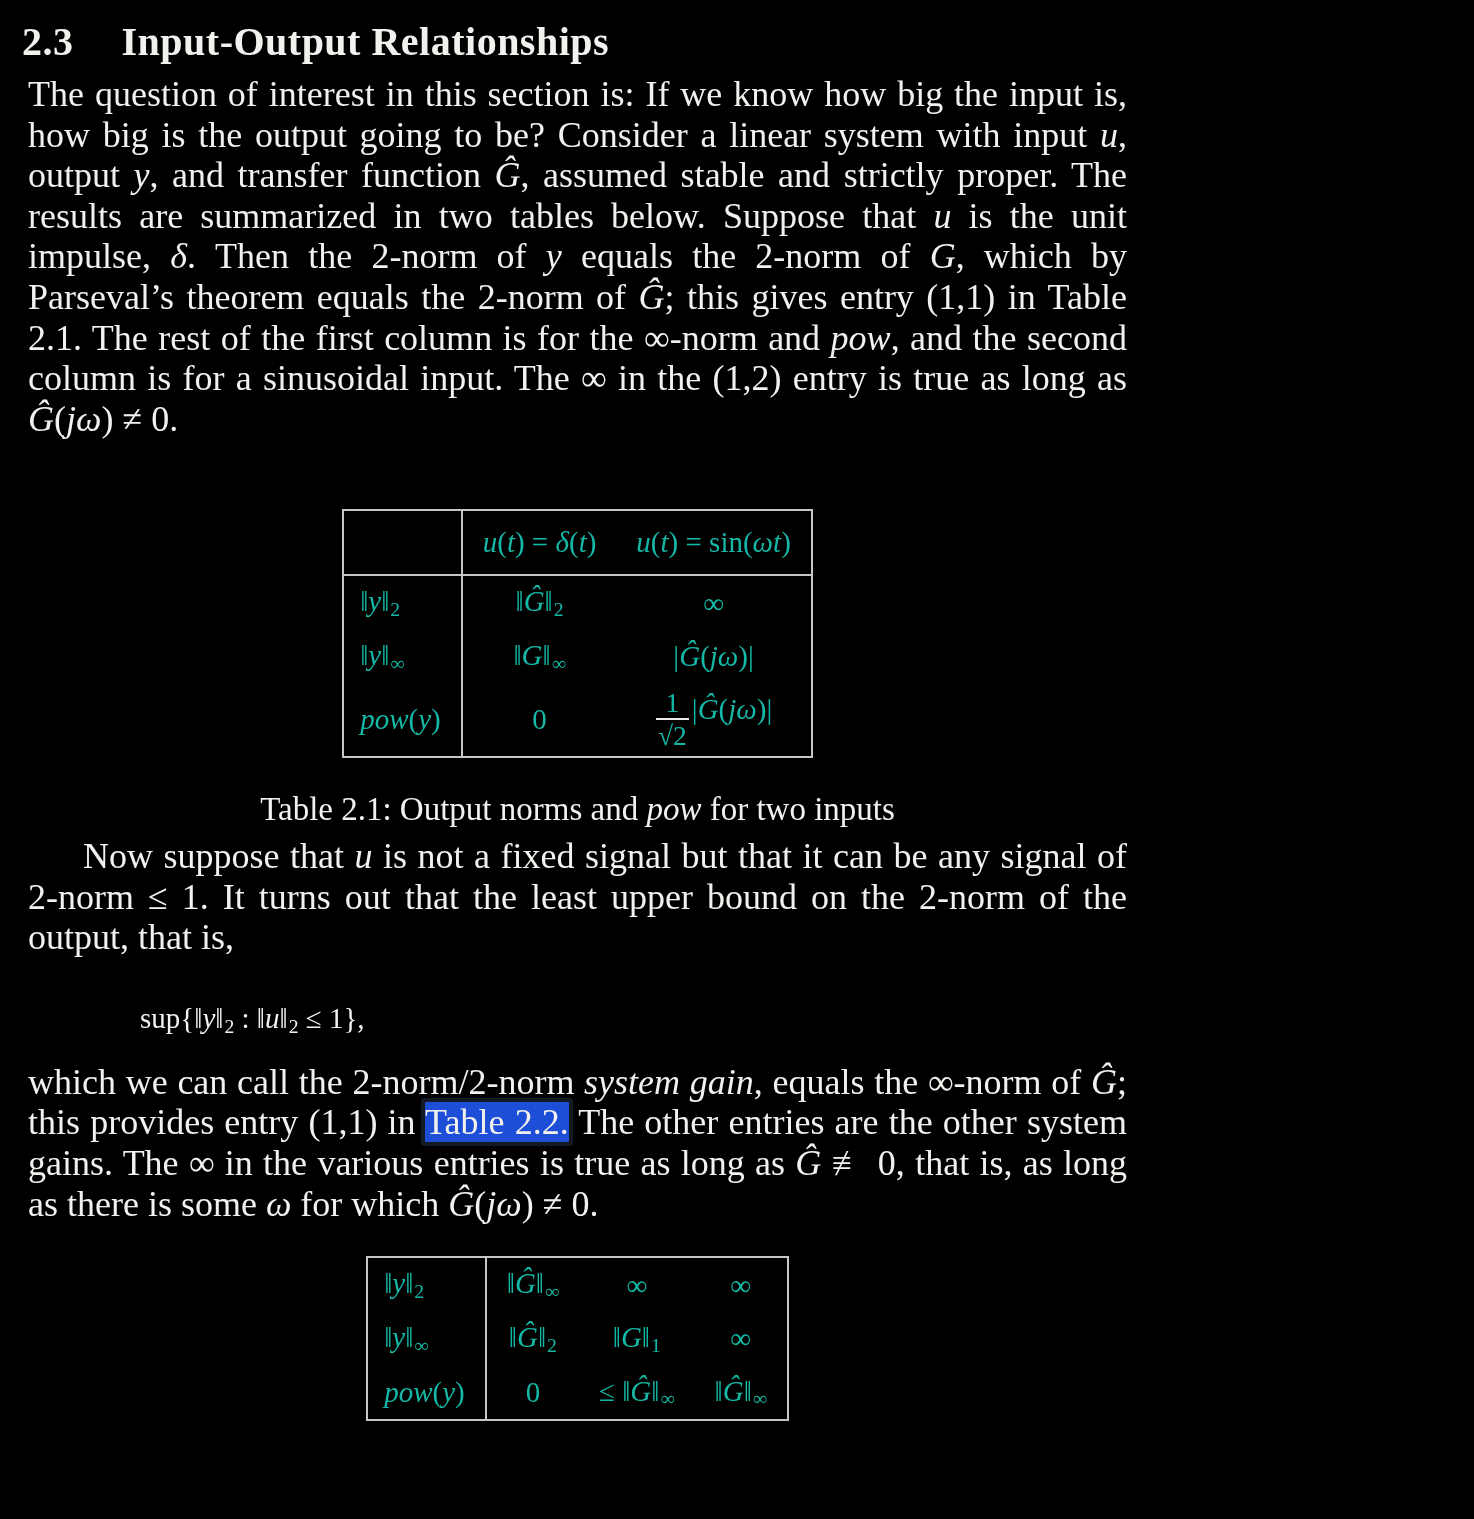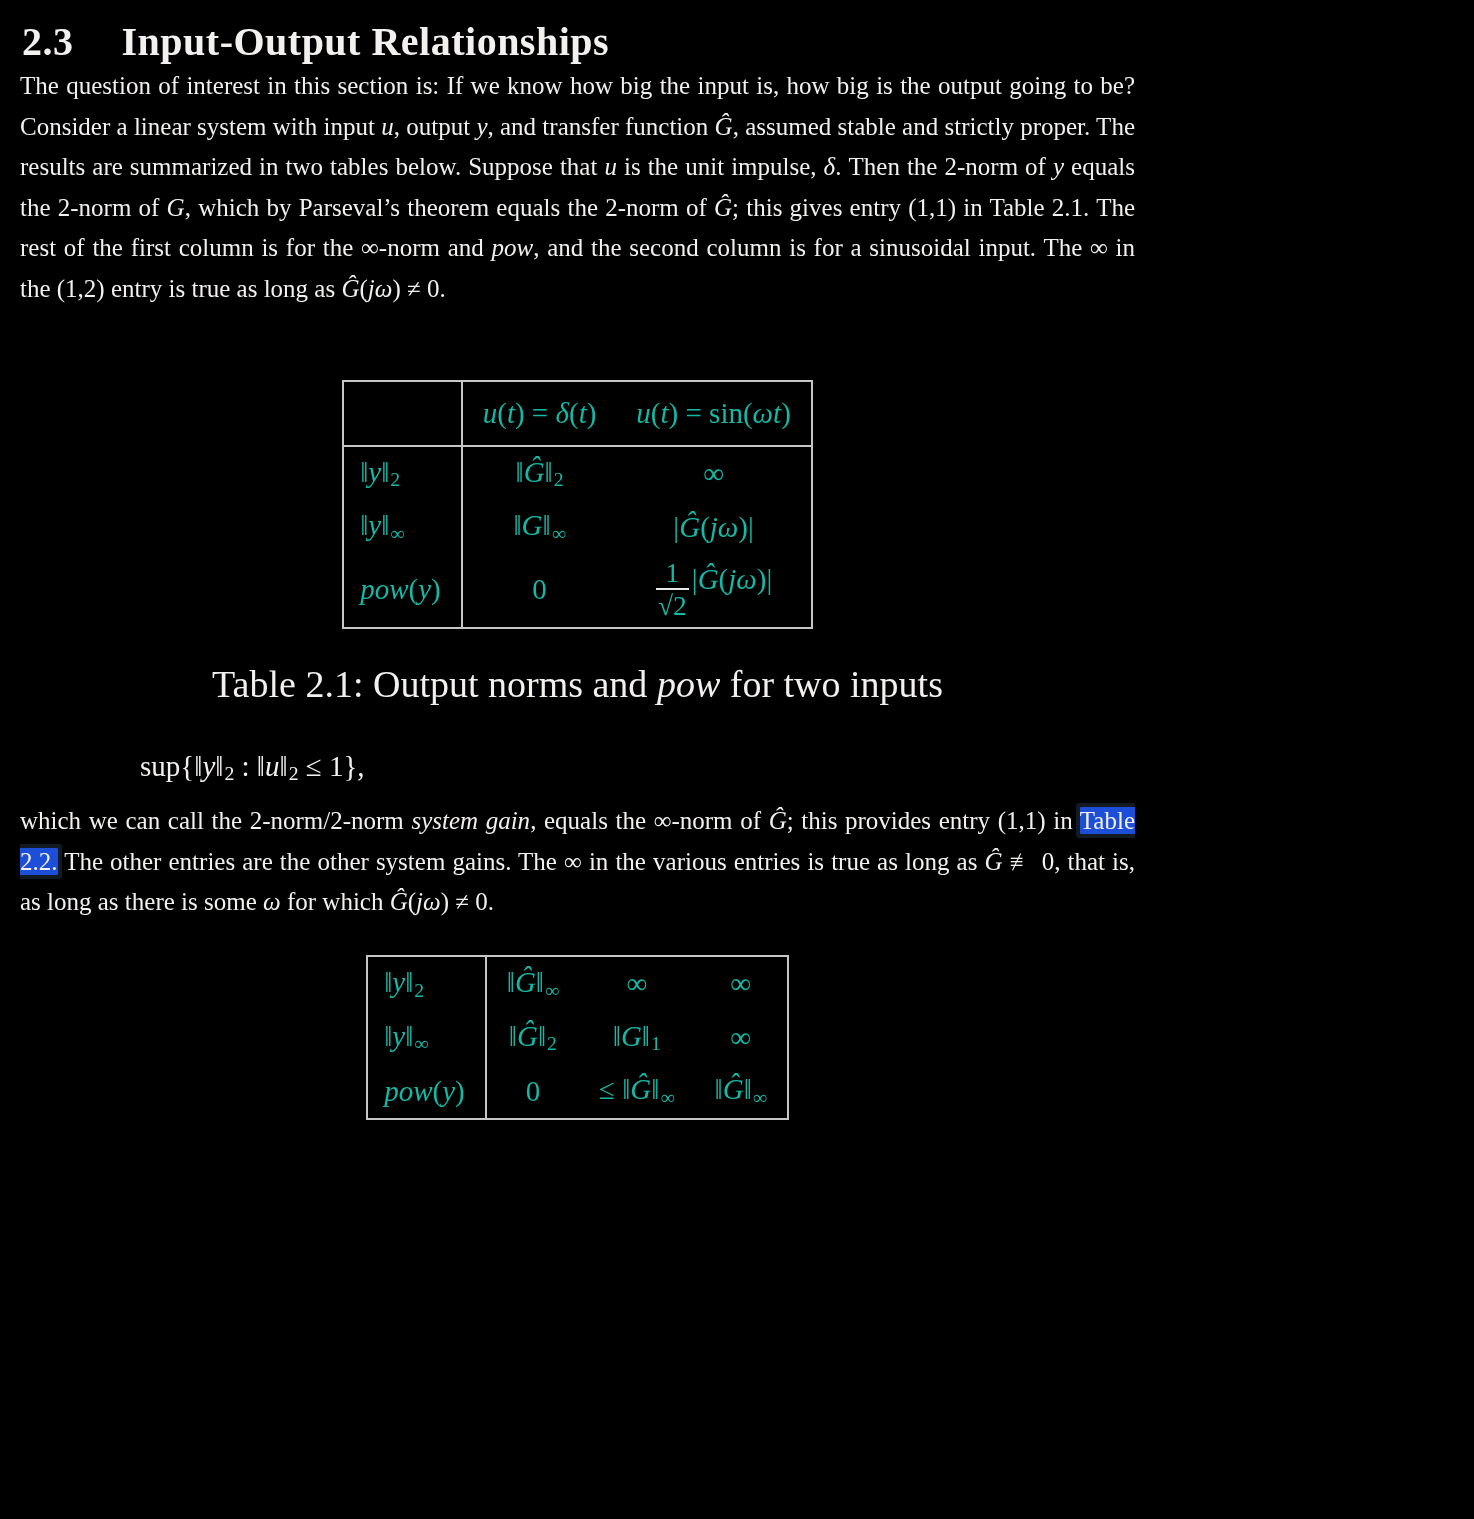--- a/index.html
+++ b/index.html
@@ -15,24 +15,24 @@
   }
   .heading{
     font-size:40px;
     font-weight:bold;
     margin:6px 0 0 2px;
     line-height:48px;
     letter-spacing:0.5px;
   }
   .heading .hnum{margin-right:48px;}
   p.body-par{
-    font-size:25px;
+    font-size:36px;
     line-height:40.6px;
     text-align:justify;
-    margin:0;
+    margin:8px;
   }
   .p1{margin-top:32px;}
   .p2{margin-top:38px;text-indent:55px;}
   .p3{margin-top:30px;}
   .equation{
     font-size:29px;
     line-height:56px;
     margin:32px 0 0 120px;
   }
   .i{font-style:italic;}
@@ -67,21 +67,21 @@
     padding-left:16px;
   }
   table.mtable tr.head td{
     border-bottom:2px solid #c6c6c6;
     padding-top:15px;padding-bottom:15px;
   }
   .t1{margin-top:70px;}
   .t2{margin-top:32px;}
   #t1 tr.r3 td{padding-top:4px;padding-bottom:6px;}
   .caption{
-    font-size:38px;
+    font-size:33px;
     text-align:center;
     margin-top:33px;
   }
   .cap2{margin-top:36px;}
 </style>
 </head>
 <body>
 
 <div class="page">
 
@@ -111,20 +111,21 @@
         <td class="lbl"><span class="i">pow</span><span>(</span><span class="i">y</span><span>)</span></td>
         <td><span>0</span></td>
         <td><span class="frac"><span class="fnum"><span>1</span></span><span class="fden"><span>√</span><span class="v">2</span></span></span><span>|</span><span class="i">Ĝ</span><span>(</span><span class="i">jω</span><span>)|</span></td>
       </tr>
     </tbody>
       </table>
   </div>
 
   <div class="caption"><span>Table 2.1: Output norms and </span><span class="i">pow</span><span> for two inputs</span></div>
 
+  <p class="body-par p2"><span>Now suppose that </span><span class="i">u</span><span> is not a fixed signal but that it can be any signal of 2-norm ≤ 1. It turns out that the least upper bound on the 2-norm of the output, that is,</span></p>
 
   <div class="equation"><span>sup{</span><span>‖</span><span class="i">y</span><span>‖</span><span class="s">2</span><span> : </span><span>‖</span><span class="i">u</span><span>‖</span><span class="s">2</span><span> ≤ 1},</span></div>
 
   <p class="body-par p3"><span>which we can call the 2-norm/2-norm </span><span class="i">system gain</span><span>, equals the ∞-norm of </span><span class="i">Ĝ</span><span>; this provides entry (1,1) in </span><span class="hl">Table 2.2.</span><span> The other entries are the other system gains. The ∞ in the various entries is true as long as </span><span class="i">Ĝ</span><span> ≢ 0, that is, as long as there is some </span><span class="i">ω</span><span> for which </span><span class="i">Ĝ</span><span>(</span><span class="i">jω</span><span>) ≠ 0.</span></p>
 
   <div class="t2">
     <table class="mtable" id="t2">
       <tbody>
       <tr class="r1">
         <td class="lbl"><span>‖</span><span class="i">y</span><span>‖</span><span class="s">2</span></td>

